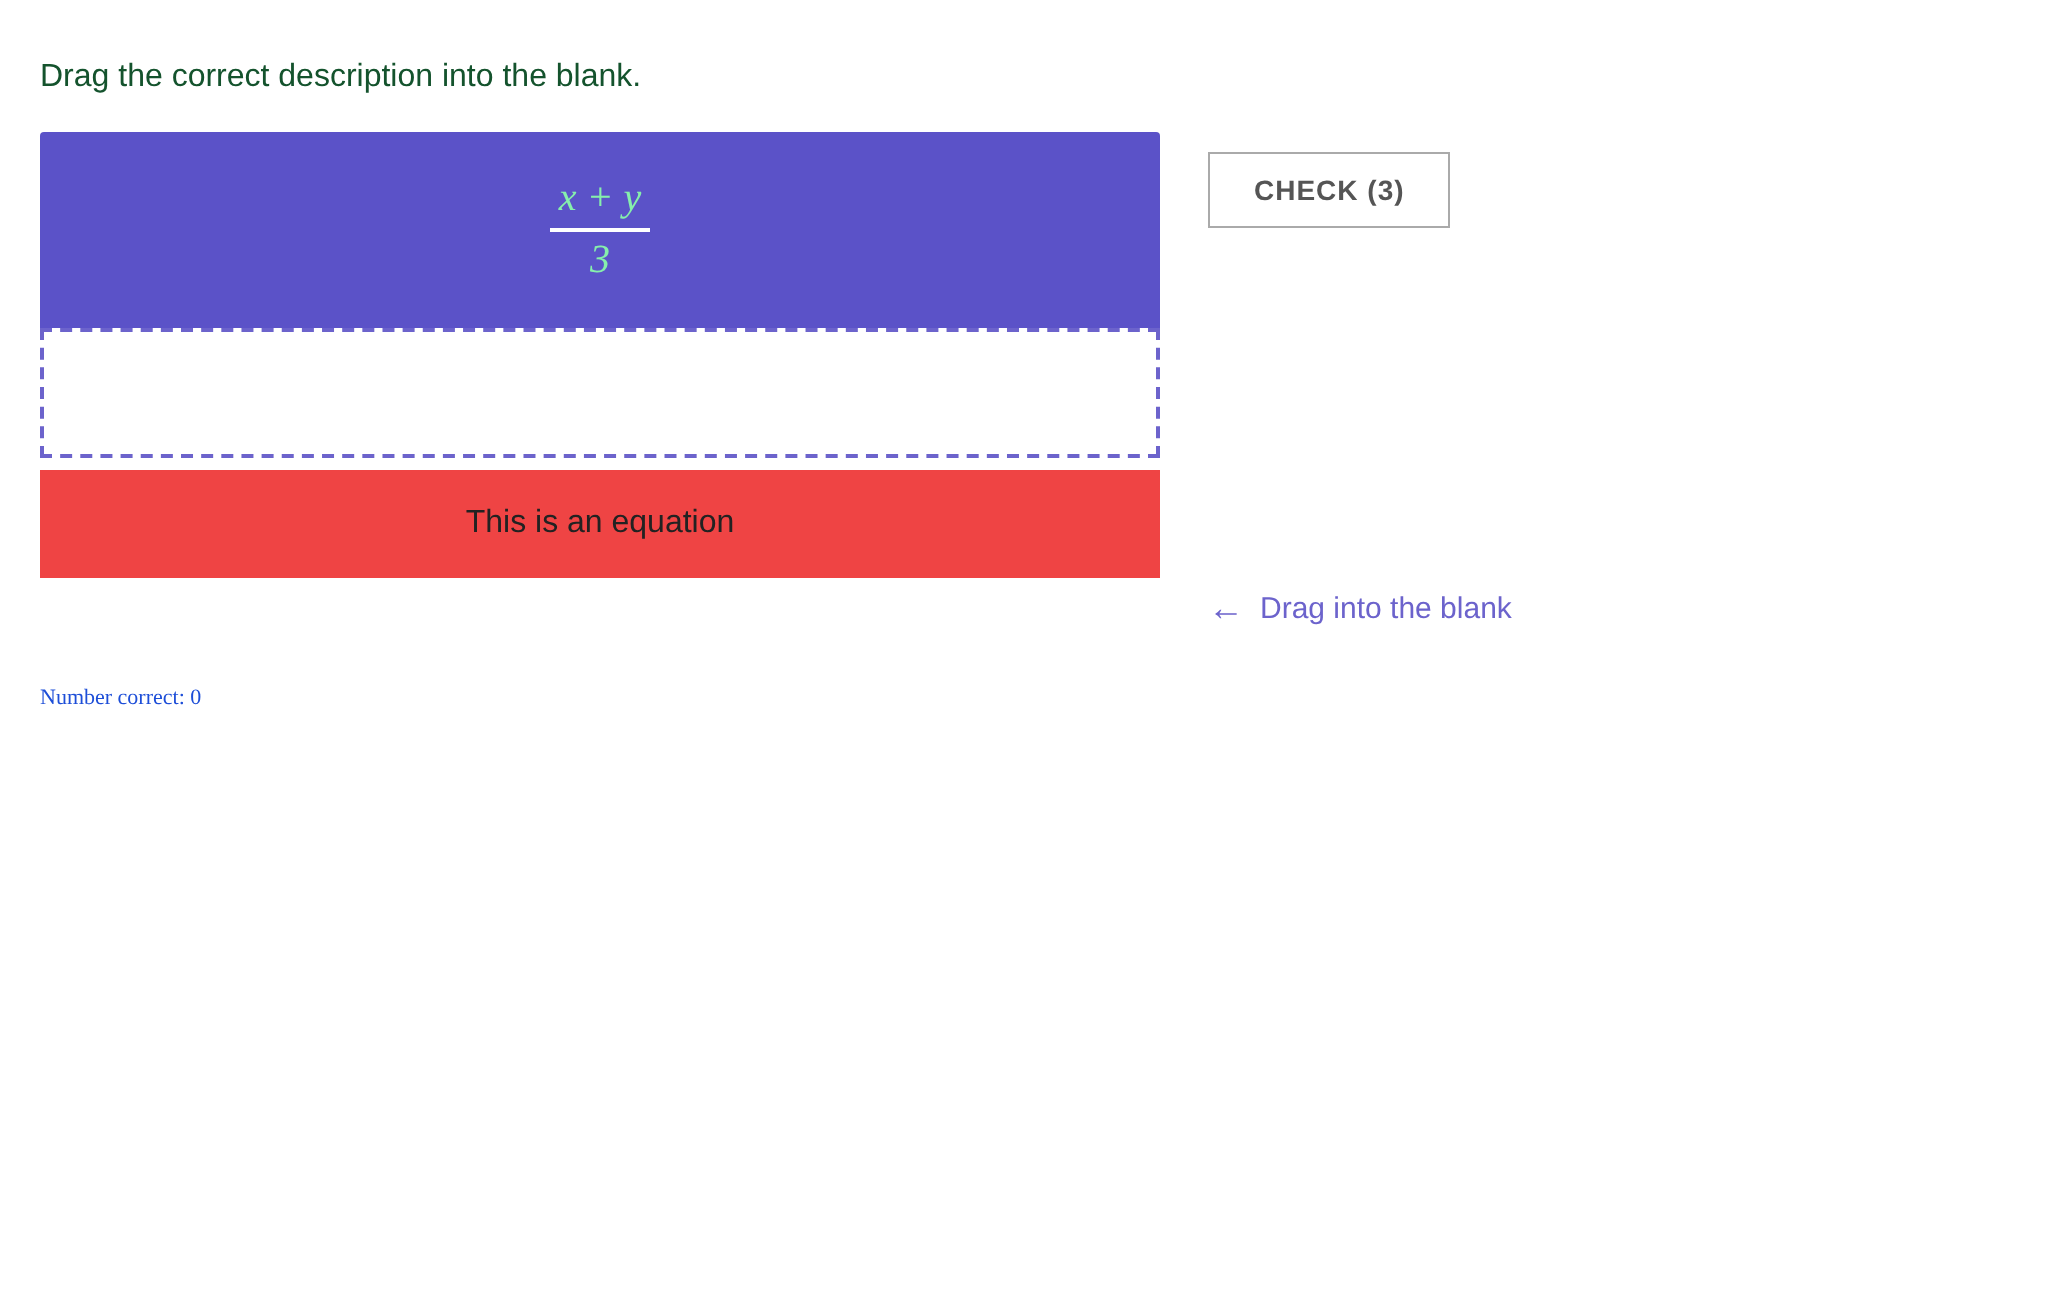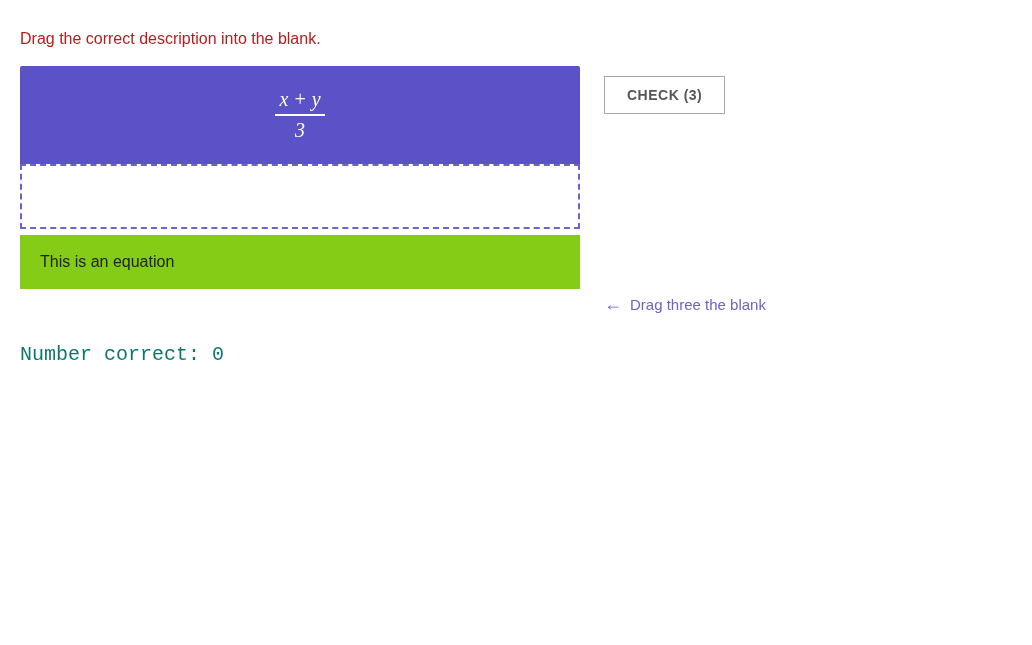--- a/index.html
+++ b/index.html
@@ -5,36 +5,36 @@
     * { box-sizing: border-box; margin: 0; padding: 0; }
     body {
       font-family: 'CMU Serif', Georgia, serif;
       background: #ffffff;
       padding: 30px 20px;
       width: 1032px;
       min-height: 645px;
     }
     .instruction {
       font-size: 16px;
-      color: #b91c1c;
+      color: #14532d;
       margin-bottom: 18px;
       font-family: Arial, sans-serif;
     }
     .main-layout {
       display: flex;
       align-items: flex-start;
       gap: 24px;
     }
     .left-panel {
       width: 560px;
       flex-shrink: 0;
     }
     .formula-box {
       background: #5b52c8;
-      color: #ffffff;
+      color: #86efac;
       text-align: center;
       padding: 22px 20px;
       font-size: 20px;
       border-radius: 2px 2px 0 0;
     }
     .formula-box .fraction {
       display: inline-flex;
       flex-direction: column;
       align-items: center;
       font-style: italic;
@@ -57,25 +57,25 @@
       align-items: center;
       justify-content: center;
     }
     .drag-options {
       display: flex;
       flex-direction: column;
       gap: 6px;
       margin-top: 2px;
     }
     .drag-item {
-      background: #84cc16;
+      background: #ef4444;
       border: none;
       padding: 18px 20px;
       font-size: 16px;
-      text-align: left;
+      text-align: center;
       cursor: grab;
       color: #222;
       width: 100%;
       font-family: Arial, sans-serif;
     }
     .drag-item em {
       font-style: italic;
       font-family: 'CMU Serif', Georgia, serif;
     }
     .right-panel {
@@ -101,24 +101,24 @@
       align-items: center;
       gap: 8px;
       color: #6c63cc;
       font-size: 15px;
       font-family: Arial, sans-serif;
     }
     .drag-hint .arrow {
       font-size: 18px;
     }
     .number-correct {
-      font-size: 20px;
-      color: #0f766e;
+      font-size: 11px;
+      color: #1d4ed8;
       margin-top: 28px;
-      font-family: Liberation Mono, monospace;
+      font-family: Liberation Serif, serif;
     }
   </style>
 </head>
 <body>
 
 <p class="instruction">Drag the correct description into the blank.</p>
 
 <div class="main-layout">
   <div class="left-panel">
     <div class="formula-box">
@@ -130,18 +130,18 @@
     <div class="drop-zone"></div>
     <div class="drag-options">
       <div class="drag-item">This is an equation</div>
     </div>
   </div>
 
   <div class="right-panel">
     <button class="check-button">CHECK (3)</button>
     <div class="drag-hint">
       <span class="arrow">←</span>
-      <span>Drag three the blank</span>
+      <span>Drag into the blank</span>
     </div>
   </div>
 </div>
 
 <p class="number-correct">Number correct: 0</p>
 
 </body></html>

